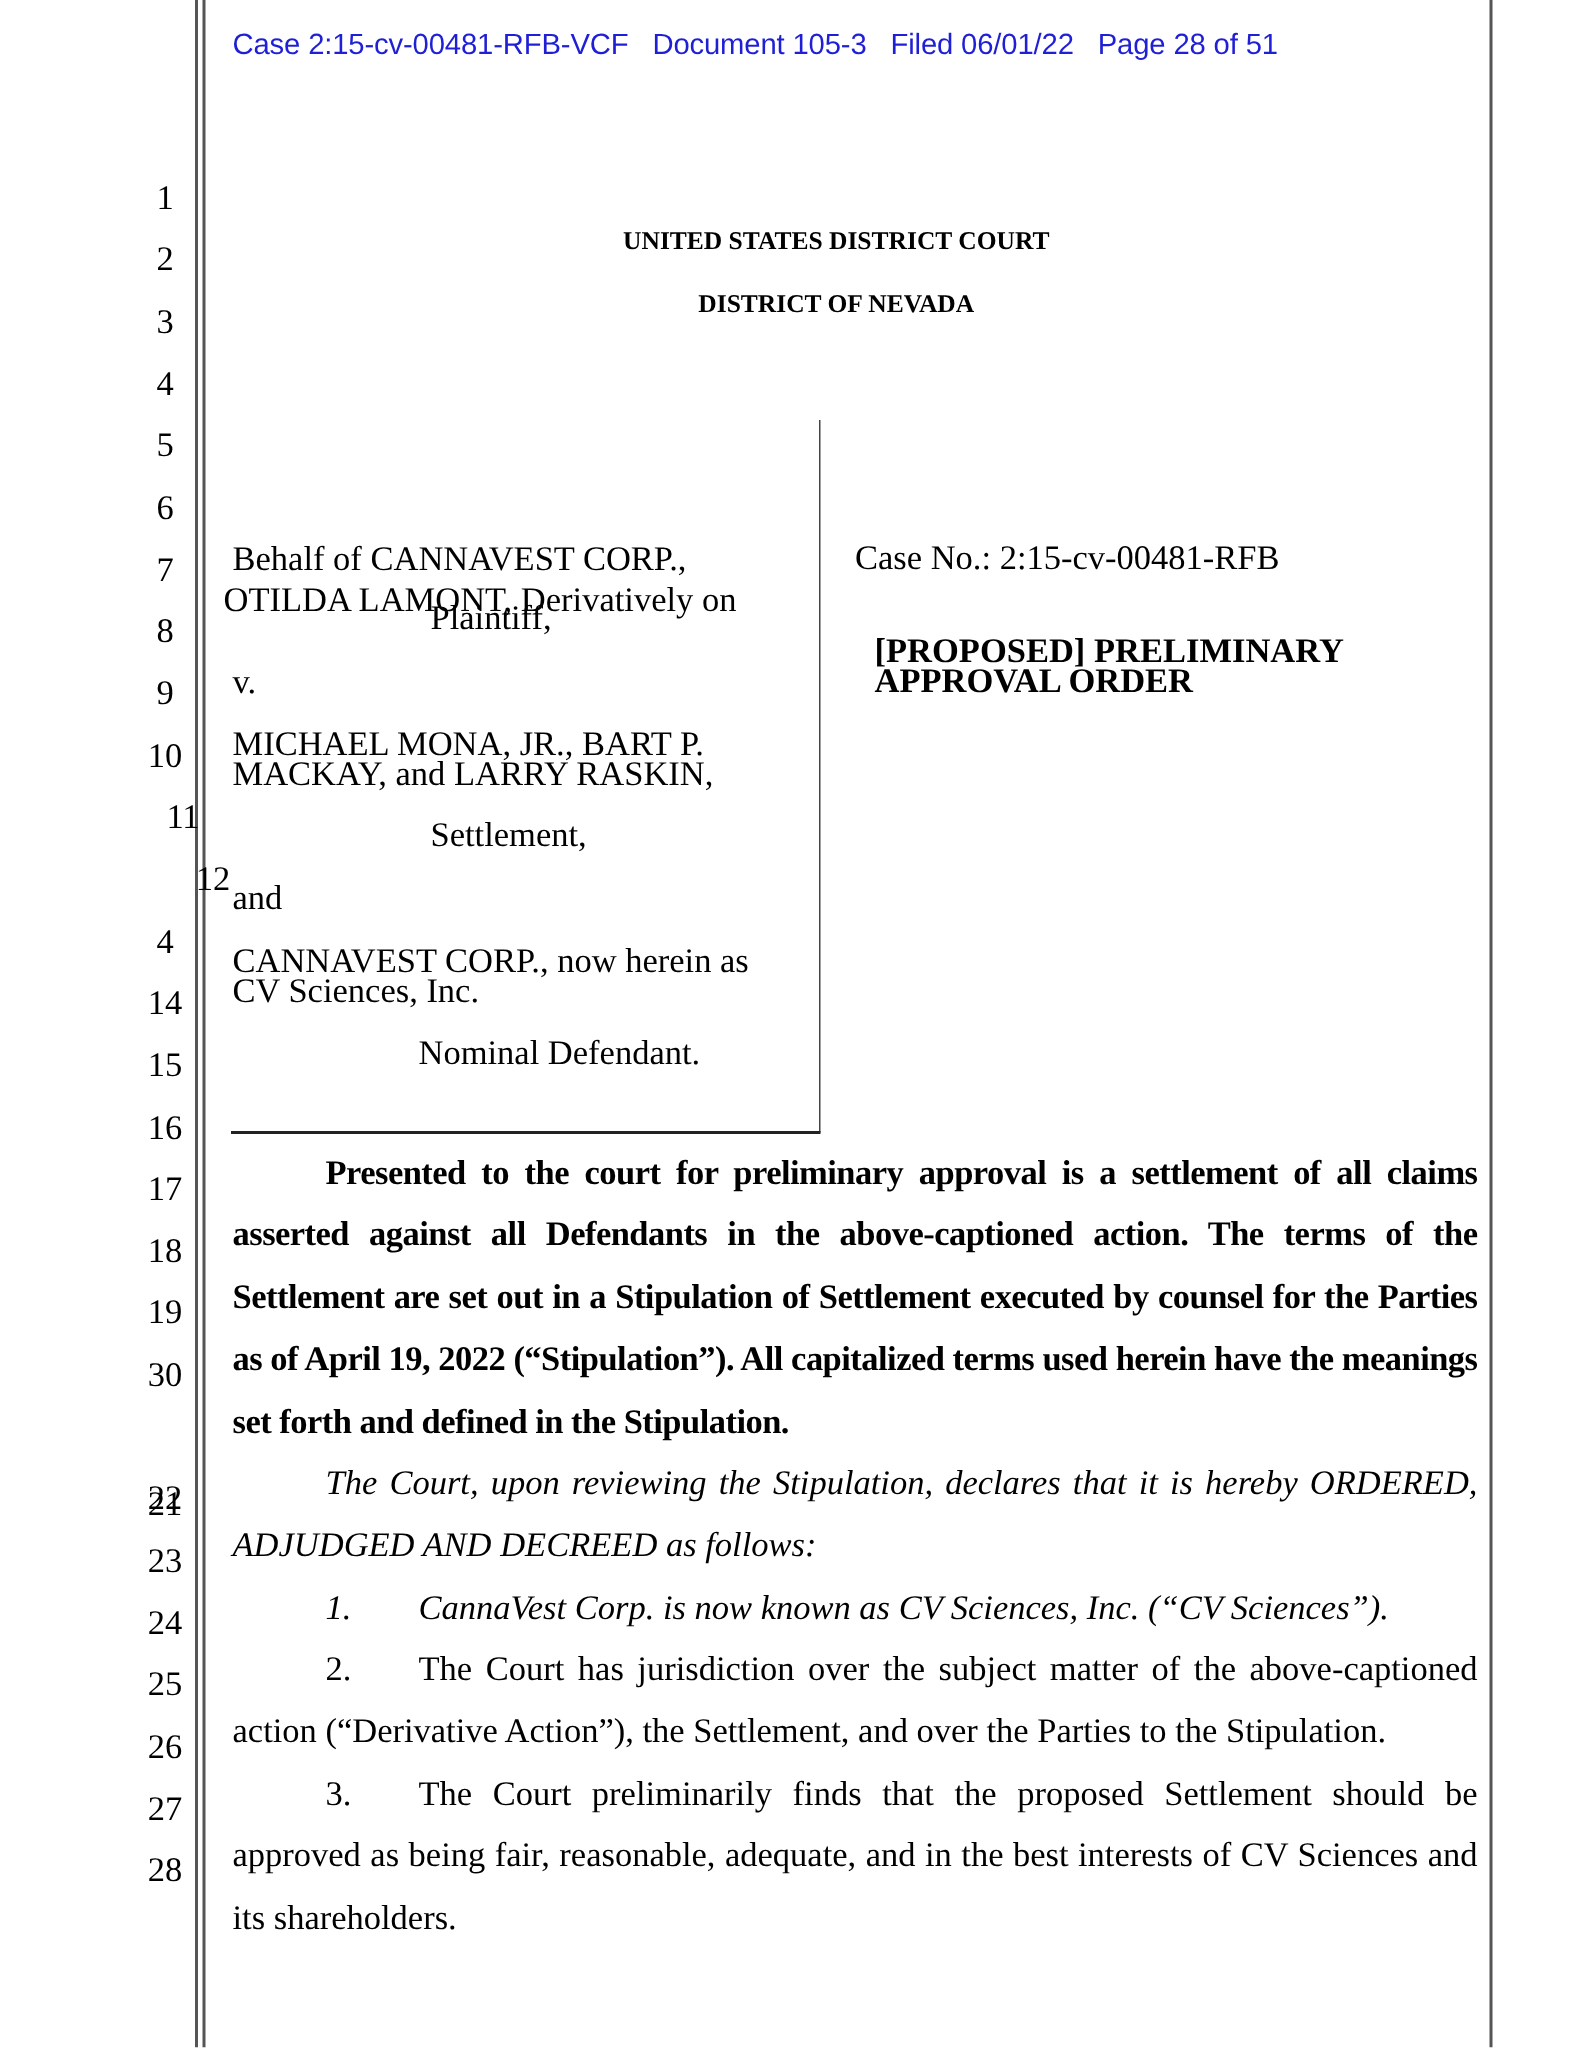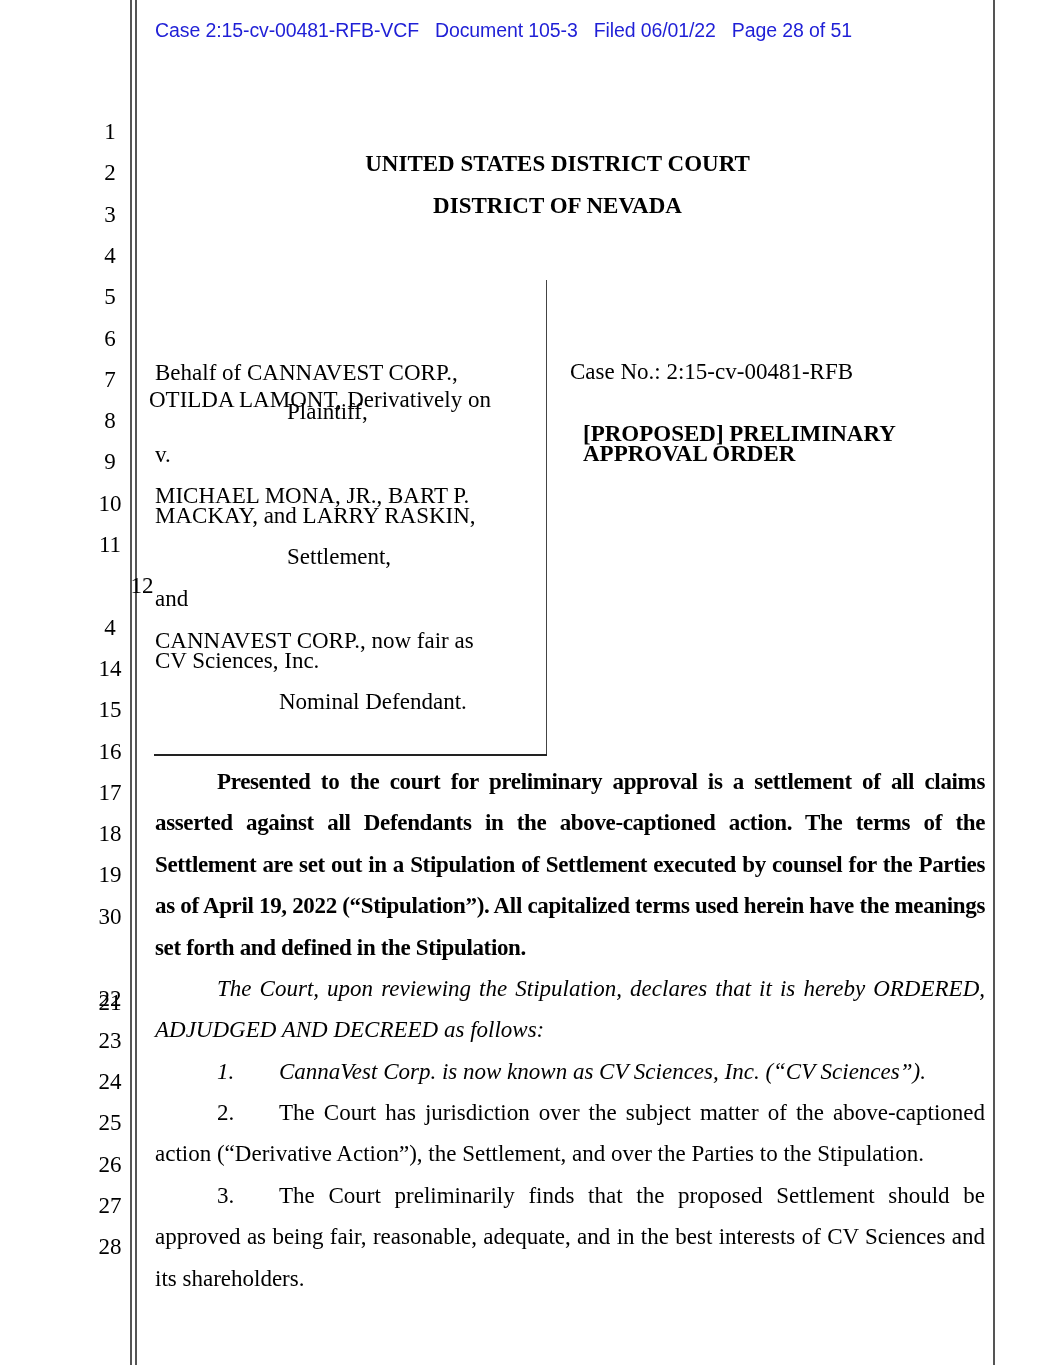--- a/index.html
+++ b/index.html
@@ -5,21 +5,21 @@
   html, body { margin: 0; padding: 0; background: #ffffff; }
   body { width: 1055px; height: 1365px; position: relative; overflow: hidden;
          font-family: "Liberation Serif", serif; color: #000; }
   .rule { position: absolute; top: 0; height: 1365px; width: 2px; background: #555; }
   #rule-left-1 { left: 130px; }
   #rule-left-2 { left: 135px; }
   #rule-right { left: 993px; }
   .header { position: absolute; left: 155px; top: 19px; font-family: "Liberation Sans", sans-serif;
             font-size: 19.5px; color: #1f1fd6; white-space: pre; letter-spacing: -0.1px; }
   .ln { position: absolute; left: 94px; width: 32px; text-align: center; font-size: 23px; }
-  .court { position: absolute; left: 155px; width: 805px; text-align: center; font-weight: bold; font-size: 23px; }
+  .court { position: absolute; left: 155px; width: 805px; text-align: center; font-weight: bold; font-size: 17px; }
   .cap { position: absolute; font-size: 23px; line-height: 21px; white-space: nowrap; }
   .cap-bold { font-weight: bold; }
   .vline { position: absolute; left: 546px; top: 280px; width: 1px; height: 475px; background: #444; }
   .hline { position: absolute; left: 154px; top: 754px; width: 393px; height: 2px; background: #222; }
   .para { position: absolute; left: 155px; width: 830px; font-size: 23px; line-height: 41.4px; text-align: justify; }
   .para.bold { font-weight: bold; letter-spacing: -0.35px; }
   .indent { display: inline-block; width: 62px; }
   .num { display: inline-block; width: 62px; }
 </style>
 </head>
@@ -35,21 +35,21 @@
     <div class="ln" style="top: 119px;">1</div>
     <div class="ln" style="top: 160.3px;">2</div>
     <div class="ln" style="top: 201.6px;">3</div>
     <div class="ln" style="top: 242.9px;">4</div>
     <div class="ln" style="top: 284.2px;">5</div>
     <div class="ln" style="top: 325.5px;">6</div>
     <div class="ln" style="top: 366.8px;">7</div>
     <div class="ln" style="top: 408.1px;">8</div>
     <div class="ln" style="top: 449.4px;">9</div>
     <div class="ln" style="top: 490.7px;">10</div>
-    <div class="ln" style="top: 532px;">11</div>
+    <div class="ln" style="top: 532px; margin-left: 12px;">11</div>
     <div class="ln" style="top: 573.3px; margin-left: 32px;">12</div>
     <div class="ln" style="top: 614.6px;">4</div>
     <div class="ln" style="top: 655.9px;">14</div>
     <div class="ln" style="top: 697.2px;">15</div>
     <div class="ln" style="top: 738.5px;">16</div>
     <div class="ln" style="top: 779.8px;">17</div>
     <div class="ln" style="top: 821.1px;">18</div>
     <div class="ln" style="top: 862.4px;">19</div>
     <div class="ln" style="top: 903.7px;">30</div>
     <div class="ln" style="top: 945px; margin-top: 45px;">21</div>
@@ -67,21 +67,21 @@
 
 <div>
   <div class="cap" style="left:149px; top:341px;margin-top:48px;">OTILDA LAMONT, Derivatively on</div>
   <div class="cap" style="left:155px; top:362px;">Behalf of CANNAVEST CORP.,</div>
   <div class="cap" style="left:287px; top:401px;">Plaintiff,</div>
   <div class="cap" style="left:155px; top:444px;">v.</div>
   <div class="cap" style="left:155px; top:485px;">MICHAEL MONA, JR., BART P.</div>
   <div class="cap" style="left:155px; top:505px;">MACKAY, and LARRY RASKIN,</div>
   <div class="cap" style="left:287px; top:546px;">Settlement,</div>
   <div class="cap" style="left:155px; top:588px;">and</div>
-  <div class="cap" style="left:155px; top:630px;">CANNAVEST CORP., now fair as</div>
+  <div class="cap" style="left:155px; top:630px;">CANNAVEST CORP., now herein as</div>
   <div class="cap" style="left:155px; top:650px;">CV Sciences, Inc.</div>
   <div class="cap" style="left:279px; top:691px;">Nominal Defendant.</div>
 
   <div class="vline"></div>
   <div class="hline"></div>
 
   <div class="cap" style="left:570px; top:361px;">Case No.: 2:15-cv-00481-RFB</div>
   <div class="cap cap-bold" style="left:583px; top:423px;">[PROPOSED] PRELIMINARY</div>
   <div class="cap cap-bold" style="left:583px; top:443px;">APPROVAL ORDER</div>
 </div>

